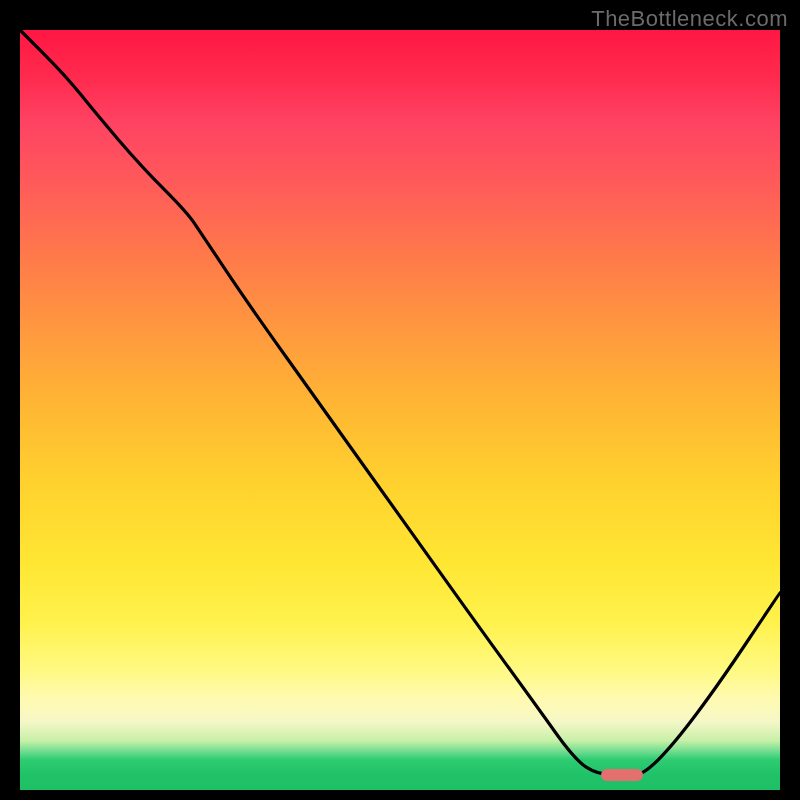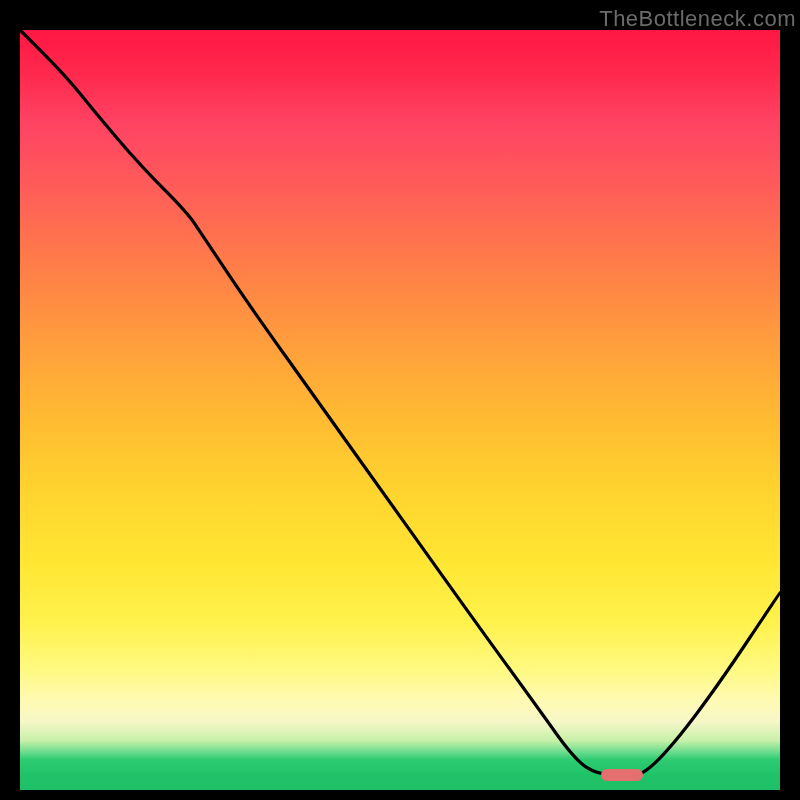--- a/index.html
+++ b/index.html
@@ -43,21 +43,21 @@
       #c7f0a8 93.5%,
       #6bdc8e 95%,
       #2ecc71 96%,
       #20c268 98%,
       #1fbf66 100%
     );
   }
   .watermark {
     position: absolute;
     top: 6px;
-    right: 4px;
+    right: 12px;
     color: #6b6b6b;
     font-size: 22px;
     font-weight: 500;
     letter-spacing: 0.5px;
     user-select: none;
   }
   svg.curve {
     position: absolute;
     left: 0;
     top: 0;

